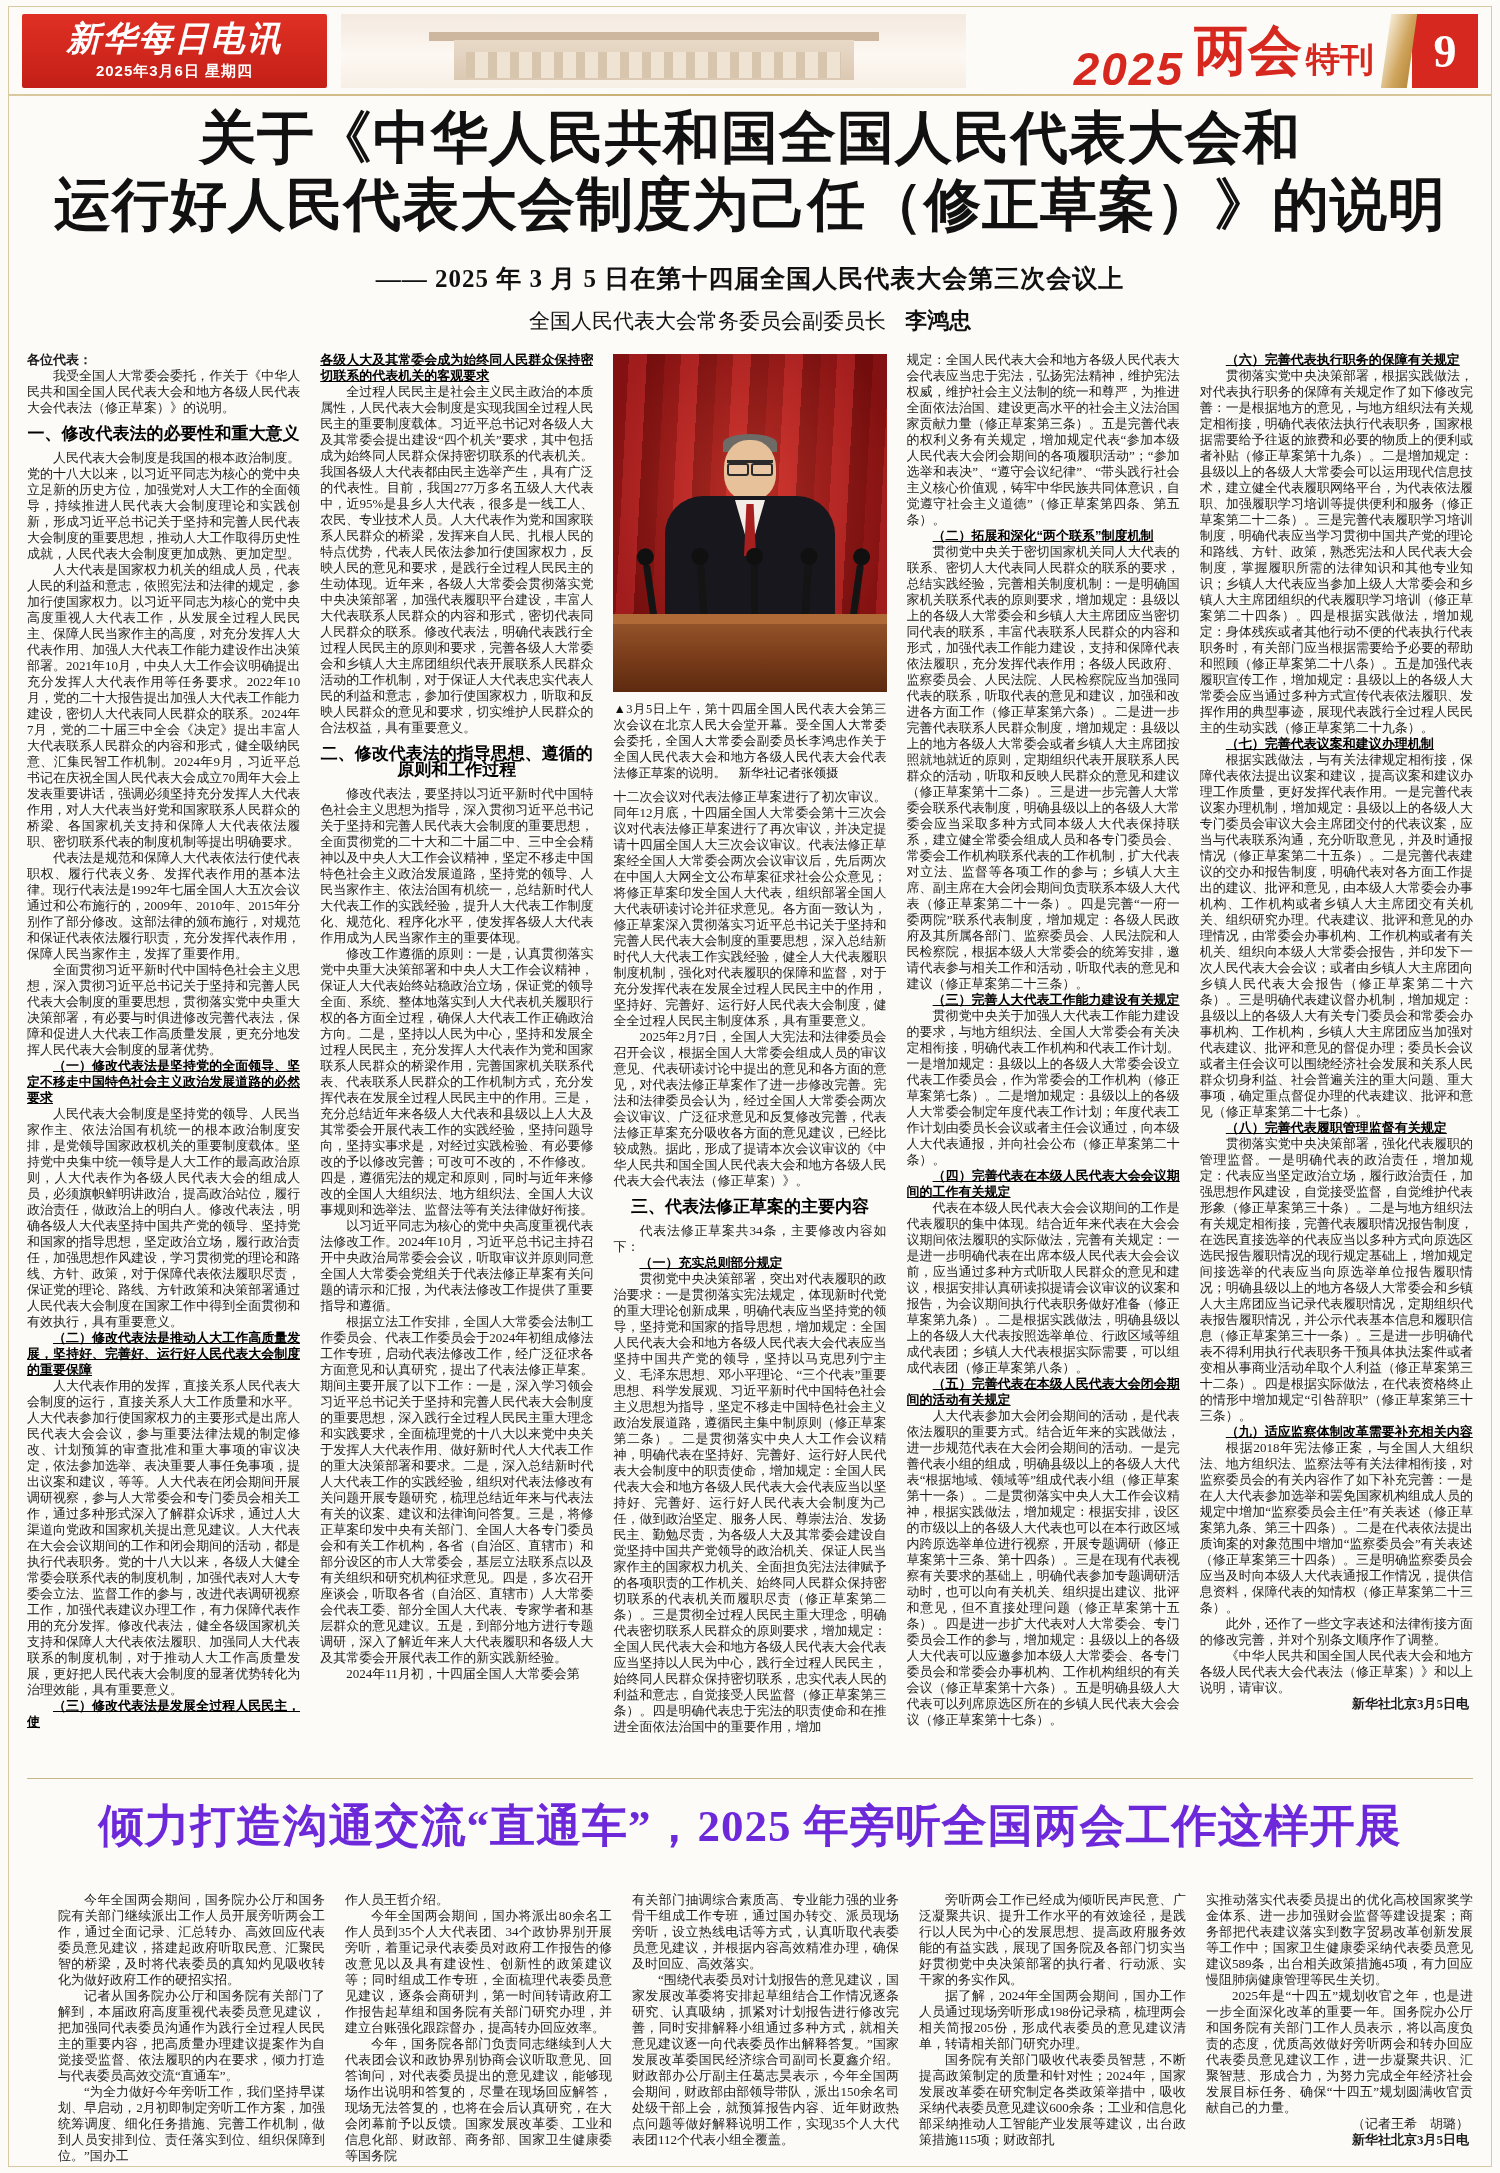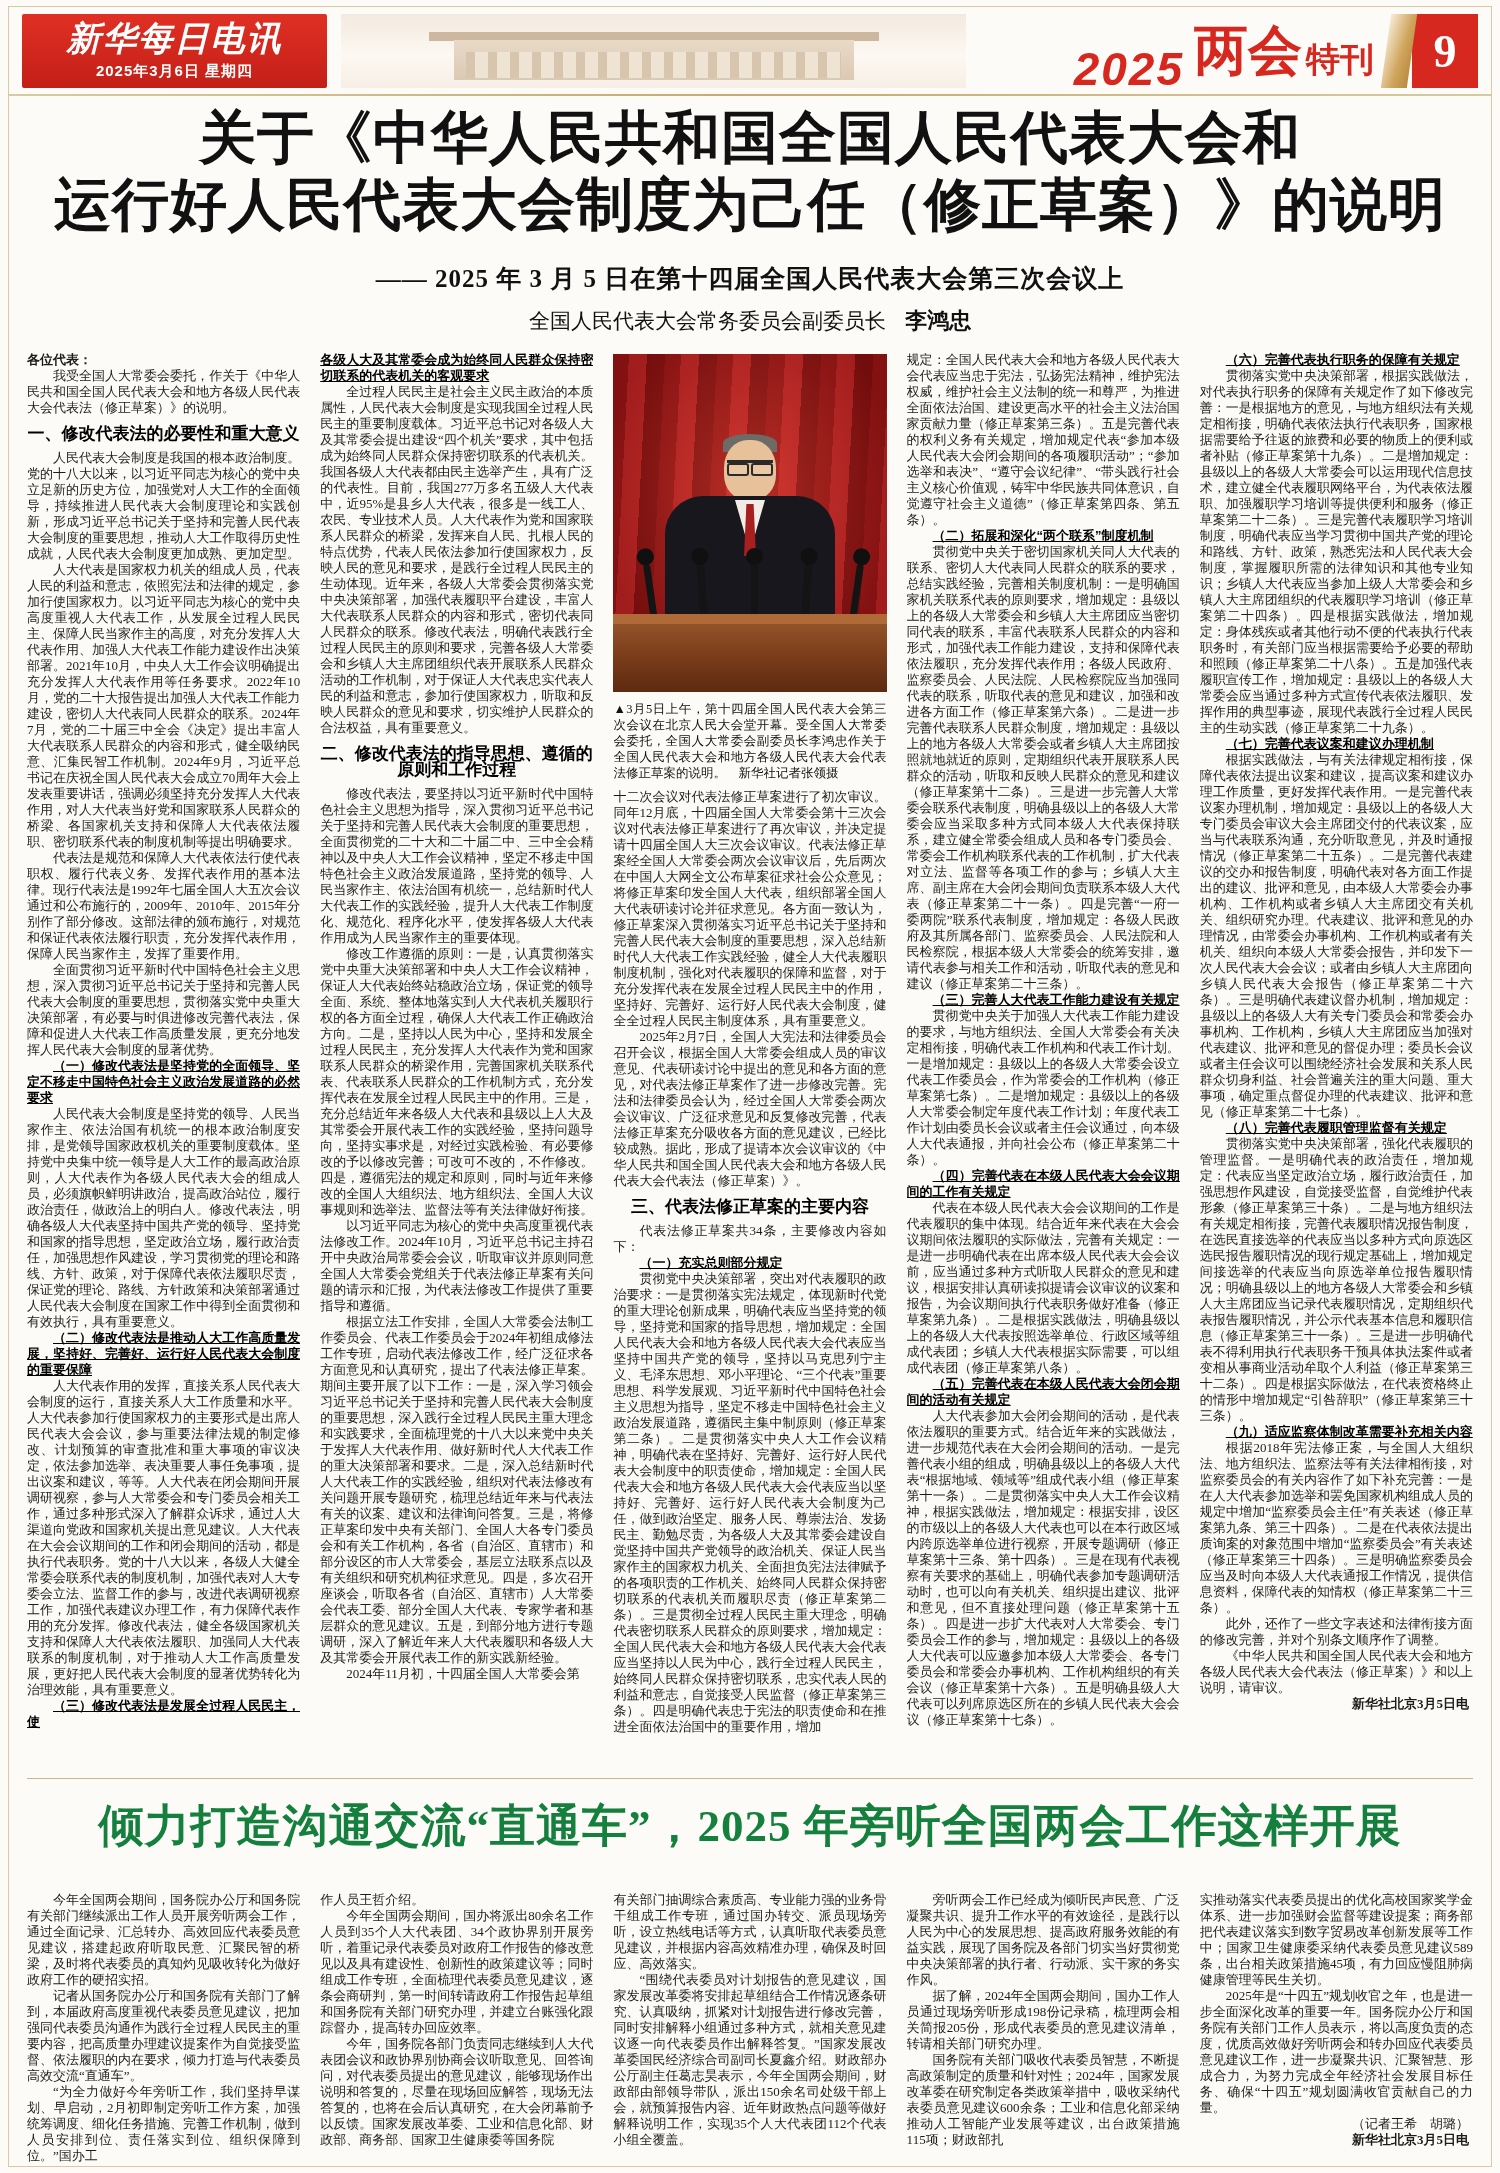--- a/index.html
+++ b/index.html
@@ -56,22 +56,22 @@
   .shirt{position:absolute;left:50%;top:146px;width:30px;height:52px;margin-left:-15px;background:#f2ede6;clip-path:polygon(0 0,100% 0,50% 100%);}
   .tie{position:absolute;left:50%;top:150px;width:12px;height:52px;margin-left:-6px;background:#a81f1f;clip-path:polygon(20% 0,80% 0,100% 100%,0 100%);}
   .desk{position:absolute;left:0;right:0;bottom:0;height:78px;background:linear-gradient(#9a5a2e,#7a3c1a 55%,#5d2a10);}
   .desk::before{content:"";position:absolute;left:0;right:0;top:0;height:10px;background:#b06a38;}
   .mic{position:absolute;bottom:70px;width:7px;height:58px;background:#141414;border-radius:3px;}
   .mic::after{content:"";position:absolute;top:-16px;left:-5px;width:17px;height:17px;background:#101010;border-radius:50%;}
   .caption{margin-top:9px;font-size:12.5px;line-height:16px;color:#111;text-align:justify;text-indent:0;}
 
   
   .divider{position:absolute;left:27px;right:27px;top:1778px;height:1px;background:#c9b68b;}
-  .bottom-headline{position:absolute;left:30px;right:30px;top:1796px;text-align:center;font-size:45px;font-weight:bold;color:#15803d;letter-spacing:1px;font-family:"Liberation Serif","DejaVu Serif",serif;}
-  .bottom-cols{top:1892px;height:272px;}
+  .bottom-headline{position:absolute;left:30px;right:30px;top:1796px;text-align:center;font-size:45px;font-weight:bold;color:#6d28d9;letter-spacing:1px;font-family:"Liberation Serif","DejaVu Serif",serif;}
+  .bottom-cols{top:1892px;height:272px;margin-left:31px;}
 </style>
 </head>
 <body>
 
 <div class="page">
   <div class="frame"></div>
 
   <div class="masthead">
     <div class="brand-box">
       <div class="brand-name">新华每日电讯</div>

